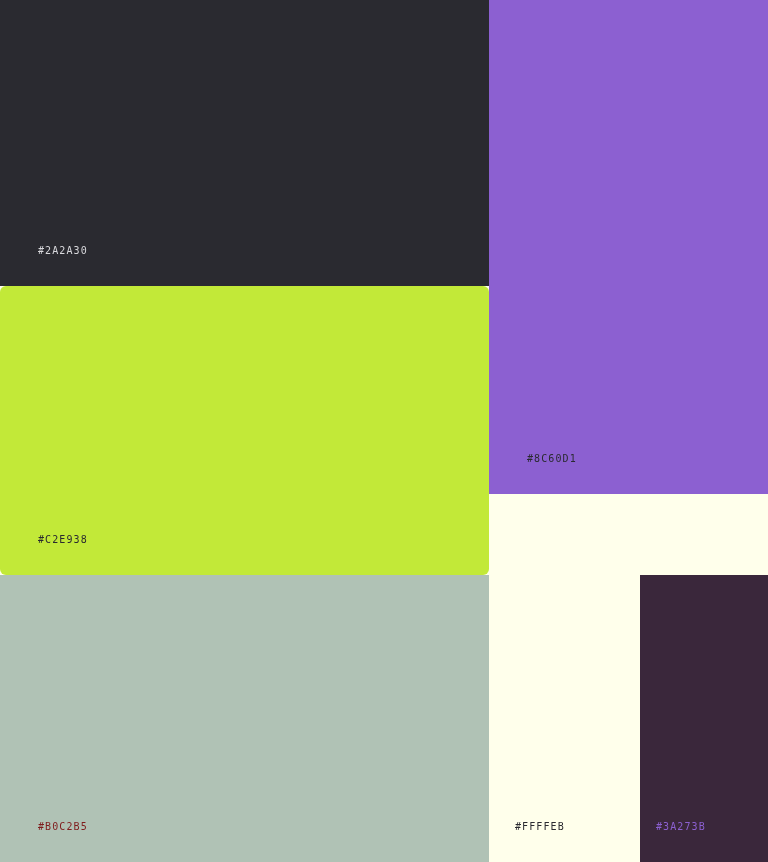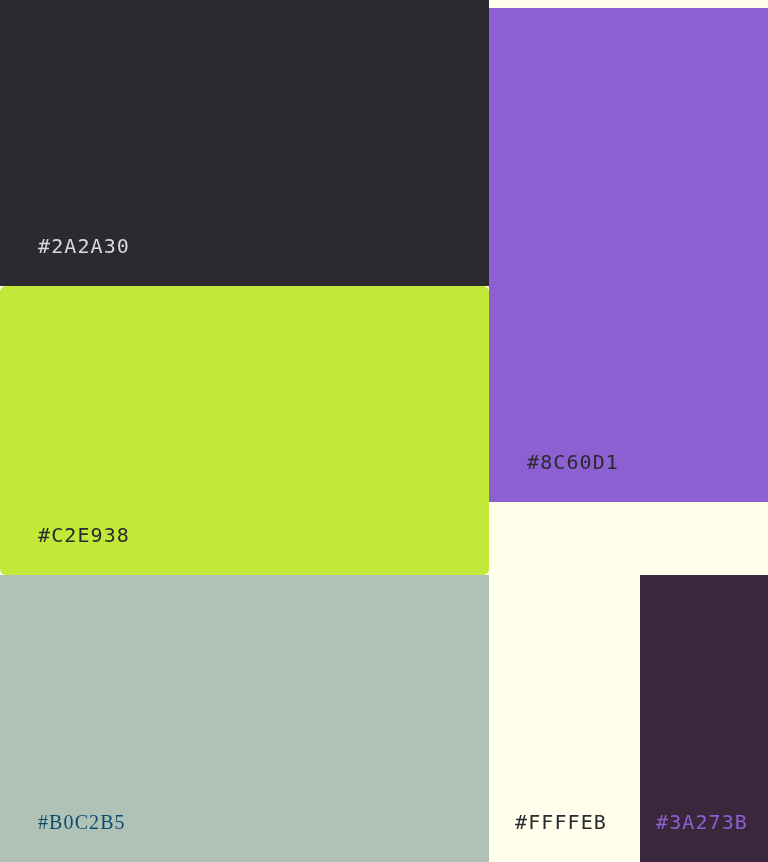--- a/index.html
+++ b/index.html
@@ -21,32 +21,32 @@
   .swatch {
     position: absolute;
     overflow: hidden;
   }
 
   .swatch-label {
     position: absolute;
     left: 38px;
     bottom: 30px;
     font-family: "DejaVu Sans Mono", "Liberation Mono", monospace;
-    font-size: 20px;
+    font-size: 10px;
     letter-spacing: 1.1px;
     line-height: 1;
     white-space: nowrap;
     font-weight: 400;
     -webkit-font-smoothing: antialiased;
   }
 
   
   #swatch-charcoal { left: 0;     top: 0;     width: 489px; height: 286px; }
   #swatch-lime     { left: 0;     top: 286px; width: 489px; height: 289px; border-radius: 6px; }
-  #swatch-purple   { left: 489px; top: 8px;     width: 279px; height: 494px; }
+  #swatch-purple   { left: 489px; top: 0;     width: 279px; height: 494px; }
   #swatch-sage     { left: 0;     top: 575px; width: 489px; height: 287px; }
   #swatch-cream    { left: 489px; top: 575px; width: 151px; height: 287px; padding-left: 31px; }
   #swatch-plum     { left: 640px; top: 575px; width: 128px; height: 287px; }
 
   
   #swatch-cream .swatch-label { left: 26px; }
   #swatch-plum  .swatch-label { left: 16px; }
 </style>
 </head>
 <body>
@@ -59,21 +59,21 @@
 
   <div class="swatch" id="swatch-purple" style="background-color: rgb(140, 96, 209);">
     <span class="swatch-label" style="color: rgb(42, 42, 48);">#8C60D1</span>
   </div>
 
   <div class="swatch" id="swatch-lime" style="background-color: rgb(194, 233, 56);">
     <span class="swatch-label" style="color: rgb(42, 42, 48);">#C2E938</span>
   </div>
 
   <div class="swatch" id="swatch-sage" style="background-color: rgb(176, 194, 181);">
-    <span class="swatch-label" style="color: #0c4a6e; font-family: Liberation Serif, serif;">#B0C2B5</span>
+    <span class="swatch-label" style="color: #7f1d1d;">#B0C2B5</span>
   </div>
 
   <div class="swatch" id="swatch-cream" style="background-color: rgb(255, 255, 235);">
     <span class="swatch-label" style="color: rgb(42, 42, 48);">#FFFFEB</span>
   </div>
 
   <div class="swatch" id="swatch-plum" style="background-color: rgb(58, 39, 59);">
     <span class="swatch-label" style="color: rgb(140, 96, 209);">#3A273B</span>
   </div>
 

